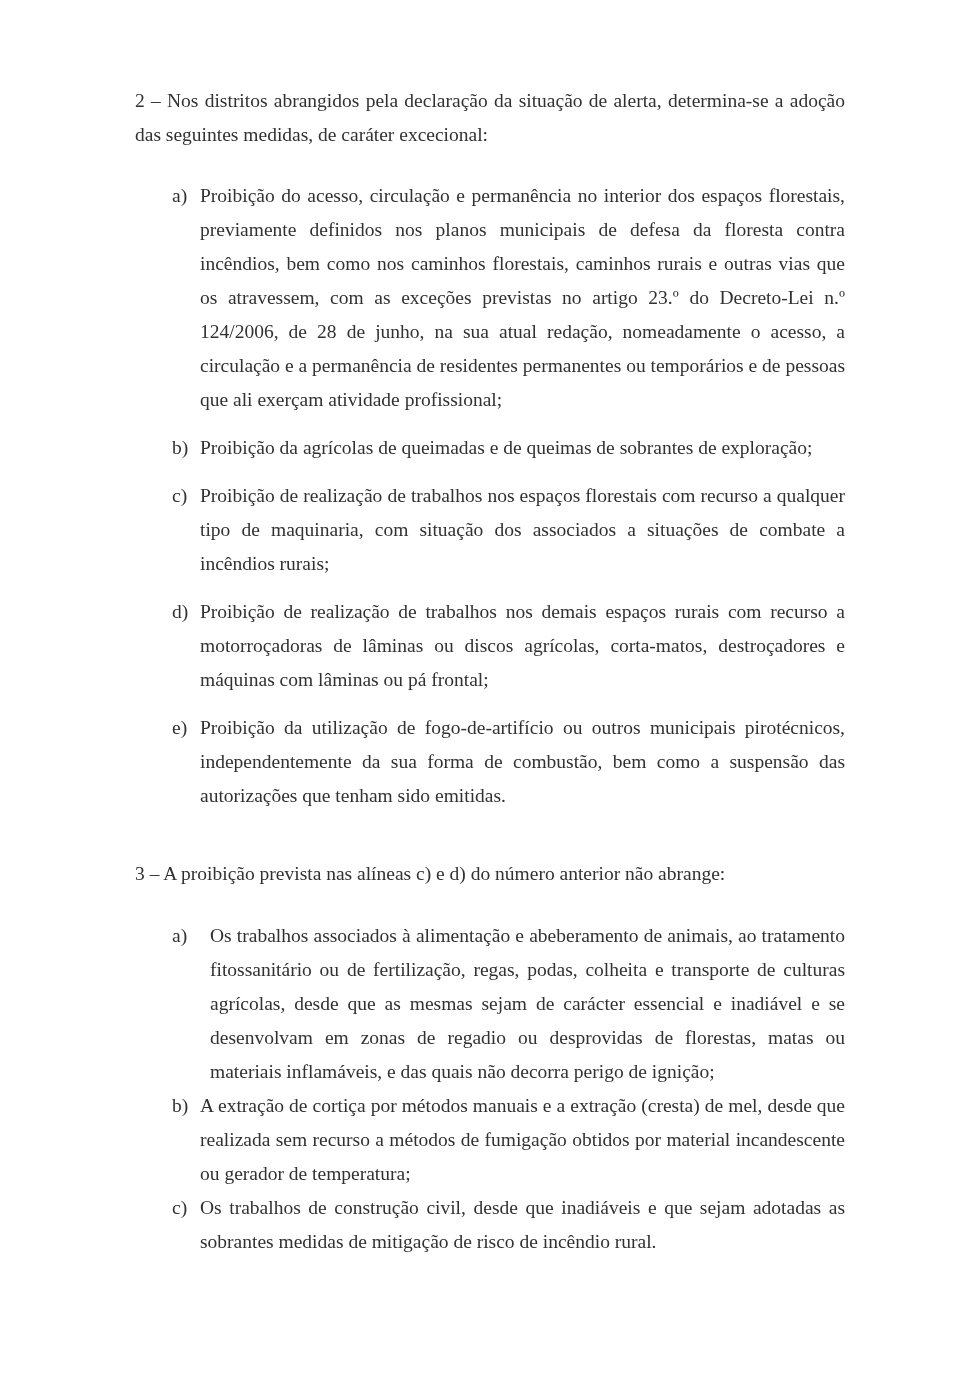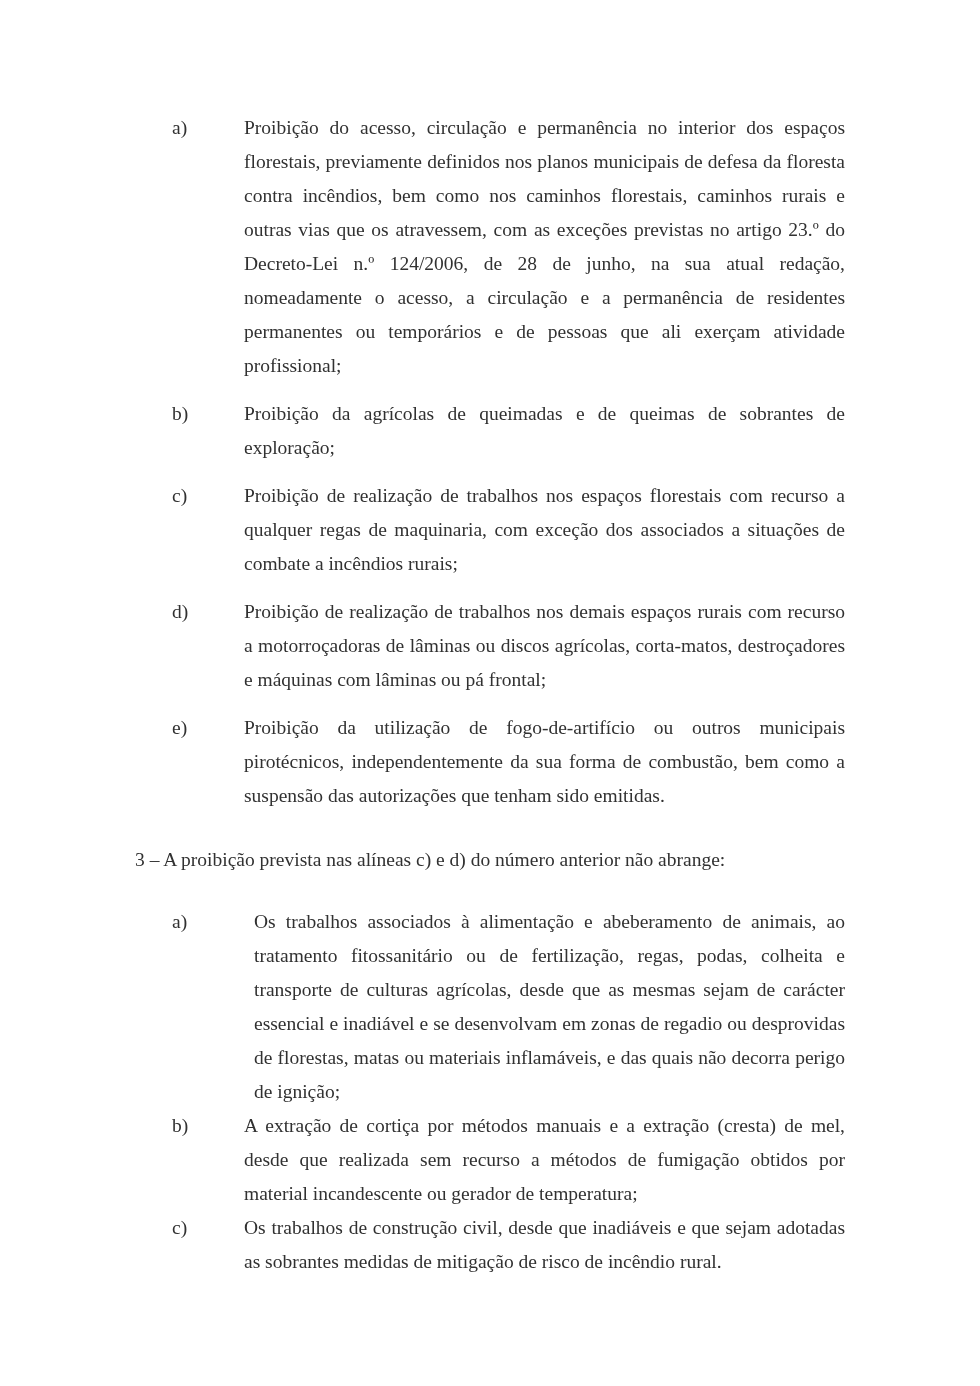--- a/index.html
+++ b/index.html
@@ -28,21 +28,21 @@
   
   .para {
     font-size: 19.5px;
     line-height: 34px;
     text-align: justify;
     text-justify: inter-word;
     color: #313131;
     margin: 0;
   }
   .para-2 { margin-bottom: 0; }
-  .para-3 { margin-top: 30px; }
+  .para-3 { margin-top: 44px; }
 
   
   .list {
     list-style: none;
     margin: 0;
     padding: 0;
   }
   .list-1 { margin-top: 27px; }
   .list-2 { margin-top: 28px; }
 
@@ -73,47 +73,47 @@
     left: 37px;
     top: 0;
     width: 24px;
     text-align: left;
     font-size: 19.5px;
     line-height: 34px;
     color: #313131;
   }
   .list-item > .body {
     display: block;
-    margin-left: 44px;
   }
   
   .list-item > .body,
   .para {
     text-align-last: left;
   }
 </style>
 </head>
 <body>
 
 <div class="page">
   <div class="content">
 
+    <p class="para para-2">2 – Nos distritos abrangidos pela declaração da situação de alerta, determina-se a adoção das seguintes medidas, de caráter excecional:</p>
 
     <ul class="list list-1">
       <li class="list-item">
         <span class="marker">a)</span>
         <span class="body">Proibição do acesso, circulação e permanência no interior dos espaços florestais, previamente definidos nos planos municipais de defesa da floresta contra incêndios, bem como nos caminhos florestais, caminhos rurais e outras vias que os atravessem, com as exceções previstas no artigo 23.º do Decreto-Lei n.º 124/2006, de 28 de junho, na sua atual redação, nomeadamente o acesso, a circulação e a permanência de residentes permanentes ou temporários e de pessoas que ali exerçam atividade profissional;</span>
       </li>
       <li class="list-item">
         <span class="marker">b)</span>
         <span class="body">Proibição da agrícolas de queimadas e de queimas de sobrantes de exploração;</span>
       </li>
       <li class="list-item">
         <span class="marker">c)</span>
-        <span class="body">Proibição de realização de trabalhos nos espaços florestais com recurso a qualquer regas de maquinaria, com exceção dos associados a situações de combate a incêndios rurais;</span>
+        <span class="body">Proibição de realização de trabalhos nos espaços florestais com recurso a qualquer tipo de maquinaria, com situação dos associados a situações de combate a incêndios rurais;</span>
       </li>
       <li class="list-item">
         <span class="marker">d)</span>
         <span class="body">Proibição de realização de trabalhos nos demais espaços rurais com recurso a motorroçadoras de lâminas ou discos agrícolas, corta-matos, destroçadores e máquinas com lâminas ou pá frontal;</span>
       </li>
       <li class="list-item">
         <span class="marker">e)</span>
         <span class="body">Proibição da utilização de fogo-de-artifício ou outros municipais pirotécnicos, independentemente da sua forma de combustão, bem como a suspensão das autorizações que tenham sido emitidas.</span>
       </li>
     </ul>

